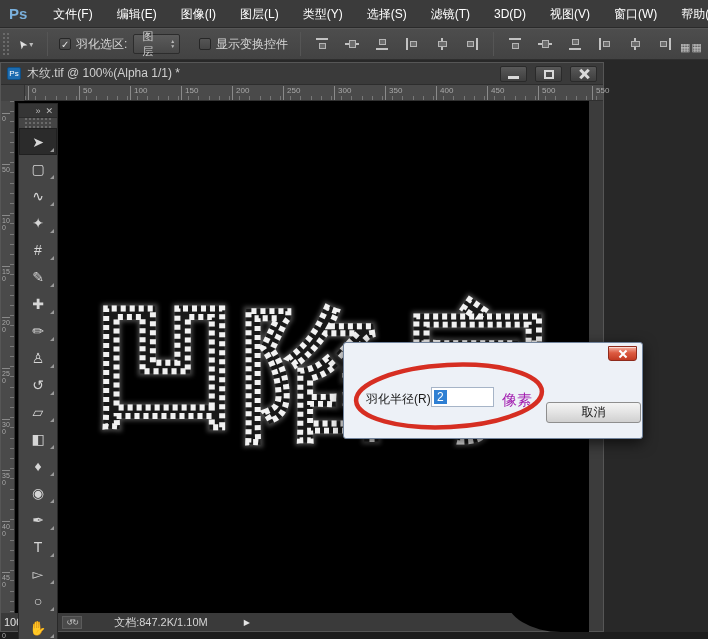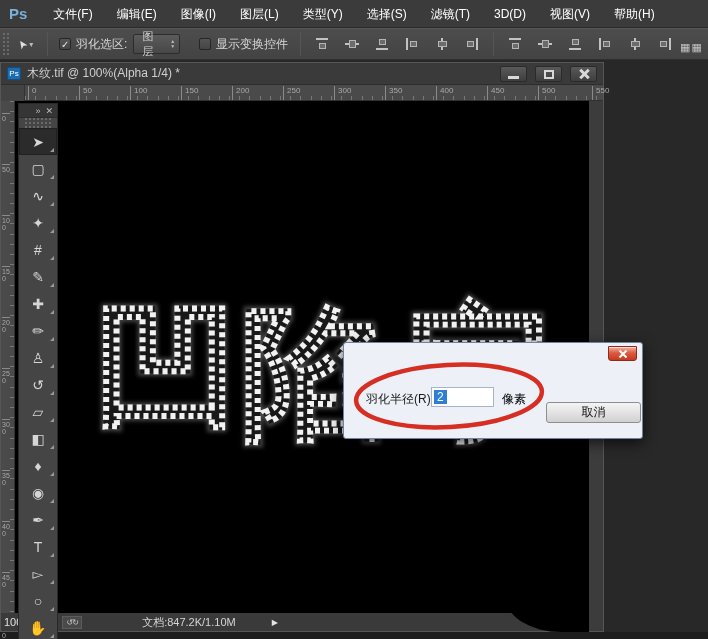--- a/index.html
+++ b/index.html
@@ -81,21 +81,21 @@
   .canvas { position:absolute; left:14px; top:38px; width:574px; height:512px; background:#000; }
   .canvas-blob { position:absolute; left:505px; top:533px; width:83px; height:36px; background:#000;
                  border-bottom-left-radius:55px 34px; z-index:3; }
 
   
   .statusbar { position:absolute; left:0; top:550px; width:540px; height:18px; background:#3a3a3a;
                display:flex; align-items:center; z-index:2; }
   .status-zoom { color:#e0e0e0; font-size:11px; margin-left:3px; }
   .status-iconbox { margin-left:30px; width:20px; height:13px; background:#4a4a4a; border:1px solid #5c5c5c;
                color:#c5c5c5; font-size:8px; line-height:11px; text-align:center; letter-spacing:-1px; }
-  .status-doc { color:#d5d5d5; font-size:11px; margin-left:60px; white-space:nowrap; }
+  .status-doc { color:#d5d5d5; font-size:11px; margin-left:32px; white-space:nowrap; }
   .status-arrow { color:#e5e5e5; font-size:8px; margin-left:36px; }
 
   
   .toolpanel { position:absolute; left:18px; top:103px; width:40px; z-index:40;
                background:#454545; border:1px solid #282828; }
   .tool-head { height:14px; background:#353535; display:flex; align-items:center; justify-content:flex-end;
                gap:5px; padding-right:4px; border-bottom:1px solid #2b2b2b; }
   .tool-head span { color:#bdbdbd; font-size:9px; line-height:10px; }
   .tool-grip { height:10px; background-image:radial-gradient(#6a6a6a 30%, transparent 32%);
                background-size:4px 4px; background-position:center; margin:0 6px; }
@@ -118,21 +118,21 @@
             box-shadow:inset 0 1px 0 rgba(255,255,255,.55); display:flex; align-items:center; justify-content:center; }
   .dlg-close .shape { position:relative; width:8px; height:8px; }
   .dlg-close .shape::before, .dlg-close .shape::after { content:""; position:absolute; left:3px; top:-1px;
             width:2px; height:10px; background:#fff; }
   .dlg-close .shape::before { transform:rotate(45deg); }
   .dlg-close .shape::after  { transform:rotate(-45deg); }
   .dlg-label { position:absolute; left:22px; top:48px; color:#1a1a1a; font-size:12px; }
   .dlg-input { position:absolute; left:87px; top:44px; width:63px; height:20px; background:#fff;
                border:1px solid #a6b4c7; font-size:12px; padding:2px 2px; }
   .dlg-input .sel { background:#2e7fd3; color:#fff; padding:0 3px; }
-  .dlg-unit { position:absolute; left:158px; top:48px; color:#000000; font-size:12px; }
+  .dlg-unit { position:absolute; left:158px; top:48px; color:#a21caf; font-size:15px; }
   .dlg-btn { position:absolute; left:202px; width:95px; height:21px; font-size:12px; color:#111;
              display:flex; align-items:center; justify-content:center; border-radius:3px; }
   .dlg-ok { top:31px; background:linear-gradient(#eaf6fd,#bee6fd 48%,#a6d9f4); border:1px solid #2c628b;
             box-shadow:0 0 0 1px #a8d8f0 inset; }
   .dlg-cancel { top:59px; background:linear-gradient(#f4f4f4,#e4e4e4 48%,#d0d0d0); border:1px solid #8e8e8e; }
 
   .overlay-svg { position:absolute; left:0; top:0; width:708px; height:639px; z-index:60; pointer-events:none; }
   .bottom-strip { position:absolute; left:0; top:632px; width:708px; height:7px; background:#1d1d1d; }
 
   .canvas-text { font-family:"Liberation Sans",sans-serif; font-weight:bold; font-size:145px; }
@@ -148,20 +148,21 @@
 
   <span class="menu-item">文件(F)</span>
       <span class="menu-item">编辑(E)</span>
       <span class="menu-item">图像(I)</span>
       <span class="menu-item">图层(L)</span>
       <span class="menu-item">类型(Y)</span>
       <span class="menu-item">选择(S)</span>
       <span class="menu-item">滤镜(T)</span>
       <span class="menu-item">3D(D)</span>
       <span class="menu-item">视图(V)</span>
+      <span class="menu-item">窗口(W)</span>
       <span class="menu-item">帮助(H)</span>
     </div>
 </div>
 
 <div class="optionsbar">
   <div class="grip"></div>
   <span class="opt-move">➤</span>
   <span class="opt-caret">▾</span>
   <div class="vsep"></div>
   <span class="checkbox">✓</span>
@@ -230,21 +231,21 @@
         <i class="bar"></i>
         <i class="bx"></i>
       </span>
     </div>
   <span class="opt-icon al-grid last"></span>
 </div>
 
 <div class="docwin">
   <div class="doc-titlebar">
     <span class="tab-icon">Ps</span>
-    <span class="doc-title">木纹.tif @ 100%(Alpha 1/4) *</span>
+    <span class="doc-title">木纹.tif @ 100%(Alpha 1/1) *</span>
     <div class="winbtns">
       <div class="winbtn btn-min">
           <span class="shape"></span>
         </div>
       <div class="winbtn btn-max">
           <span class="shape"></span>
         </div>
       <div class="winbtn btn-close">
           <span class="shape"></span>
         </div>

